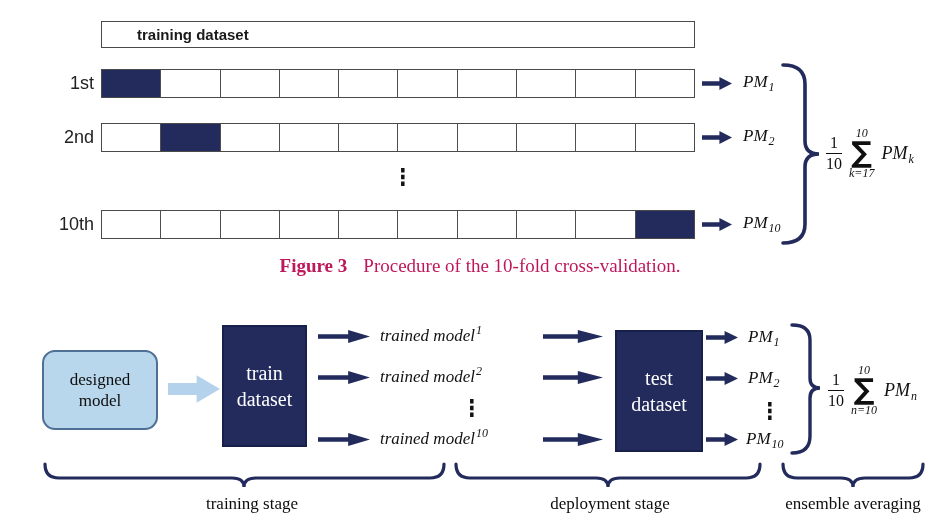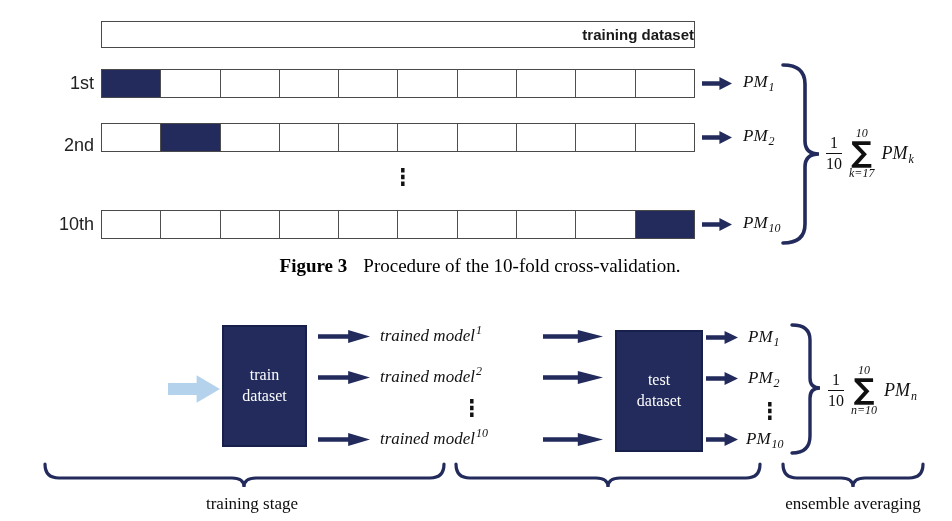--- a/index.html
+++ b/index.html
@@ -13,22 +13,22 @@
   html,body{background:#ffffff;}
   #stage{
     position:relative;width:952px;height:521px;background:#ffffff;overflow:hidden;
     font-family:"Liberation Serif",serif;color:var(--text);
   }
   .abs{position:absolute;}
 
   
   .header-box{
     left:101px;top:21px;width:594px;height:27px;
-    border:1.5px solid #4a4a4a;display:flex;align-items:center;justify-content:flex-end;
-    font-family:"Liberation Sans",sans-serif;font-weight:bold;font-size:15px;color:#1a1a1a;
+    border:1.5px solid #4a4a4a;display:flex;align-items:center;justify-content:flex-start;
+    font-family:"Liberation Sans",sans-serif;font-weight:bold;font-size:15px;color:#1a1a1a;padding-left:35px;
   }
   .fold-row{
     left:101px;width:594px;height:29px;
     border:1.5px solid #4a4a4a;display:flex;background:#fff;
   }
   .cell{flex:1 1 0;border-right:1px solid var(--cell-border);background:#fff;}
   .cell:last-child{border-right:none;}
   .cell.filled{background:var(--navy);}
   .row-label{
     left:34px;width:60px;height:29px;display:flex;align-items:center;justify-content:flex-end;
@@ -57,55 +57,55 @@
   .frac{display:flex;flex-direction:column;align-items:center;font-size:16px;line-height:1.1;}
   .frac .bar{width:100%;border-top:1.6px solid #101010;margin:1px 0;}
   .sum{display:flex;flex-direction:column;align-items:center;line-height:1;}
   .sum .lim{font-size:12px;font-style:italic;}
   .sum .sigma{font-family:"DejaVu Sans",sans-serif;font-size:29px;line-height:0.95;font-weight:600;}
   .term{font-size:18px;font-style:italic;display:flex;align-items:baseline;}
   .term sub{font-size:12px;line-height:0;position:relative;top:4px;left:1px;}
 
   
   .caption{
-    left:130px;top:255px;width:700px;text-align:center;font-size:19px;color:#000000;
+    left:130px;top:255px;width:700px;text-align:center;font-size:19px;color:#be185d;
   }
   .caption b{margin-right:16px;}
 
   
   .designed-box{
     left:42px;top:350px;width:116px;height:80px;border-radius:13px;
     background:var(--light-blue);border:2px solid var(--light-blue-border);
     display:flex;flex-direction:column;align-items:center;justify-content:center;
     font-size:17px;line-height:1.25;color:#0d0d0d;
   }
   .navy-box{
     background:var(--navy);border:2px solid #17204a;color:#fdfdfd;
     display:flex;flex-direction:column;align-items:center;justify-content:center;
-    font-size:16px;line-height:1.3;
+    font-size:20px;line-height:1.3;
   }
   .train-box{left:222px;top:325px;width:85px;height:122px;}
   .test-box{left:615px;top:330px;width:88px;height:122px;}
   .tm{
     font-style:italic;font-size:17px;white-space:nowrap;display:flex;align-items:flex-start;
   }
   .stage-label{width:220px;text-align:center;font-size:17px;color:#0d0d0d;}
   svg{display:block;}
 </style>
 </head>
 <body>
 
 <div id="stage">
 
   <div class="abs header-box">
     <span>training dataset</span>
   </div>
 
   <div class="abs row-label" style="top:69px">1st</div>
-  <div class="abs row-label" style="top:131px">2nd</div>
+  <div class="abs row-label" style="top:123px">2nd</div>
   <div class="abs row-label" style="top:210px">10th</div>
 
   <div class="abs fold-row" style="top:69px">
       <div class="cell filled"></div>
       <div class="cell"></div>
       <div class="cell"></div>
       <div class="cell"></div>
       <div class="cell"></div>
       <div class="cell"></div>
       <div class="cell"></div>
@@ -175,20 +175,24 @@
     <div class="term">
       <span>PM</span>
         <sub>k</sub>
     </div>
   </div>
 
   <div class="abs caption">
     <b>Figure 3</b><span>Procedure of the 10-fold cross-validation.</span>
   </div>
 
+  <div class="abs designed-box">
+    <span>designed</span>
+    <span>model</span>
+  </div>
 
   <div class="abs lb-arrow" style="left:168px;top:374px;width:52px;height:30px"></div>
 
   <div class="abs navy-box train-box">
     <span>train</span>
     <span>dataset</span>
   </div>
 
   <div class="abs arrow" style="left:318px;top:330px;width:52px;height:13px"></div>
   <div class="abs arrow" style="left:318px;top:371px;width:52px;height:13px"></div>
@@ -260,15 +264,16 @@
     <path d="M3 3 Q3 17 17 17 L190 17 Q202 17 202 26 Q202 17 214 17 L388 17 Q402 17 402 3" fill="none" stroke="#222b5c" stroke-width="3.2" stroke-linecap="round"></path>
   </svg>
   <svg class="abs" style="left:453px;top:461px" width="310" height="28" viewBox="0 0 310 28">
     <path d="M3 3 Q3 17 17 17 L143 17 Q155 17 155 26 Q155 17 167 17 L293 17 Q307 17 307 3" fill="none" stroke="#222b5c" stroke-width="3.2" stroke-linecap="round"></path>
   </svg>
   <svg class="abs" style="left:780px;top:461px" width="146" height="28" viewBox="0 0 146 28">
     <path d="M3 3 Q3 17 17 17 L61 17 Q73 17 73 26 Q73 17 85 17 L129 17 Q143 17 143 3" fill="none" stroke="#222b5c" stroke-width="3.2" stroke-linecap="round"></path>
   </svg>
 
   <div class="abs stage-label" style="left:142px;top:494px">training stage</div>
+  <div class="abs stage-label" style="left:500px;top:494px">deployment stage</div>
   <div class="abs stage-label" style="left:743px;top:494px">ensemble averaging</div>
 
 </div>
 
 </body></html>

